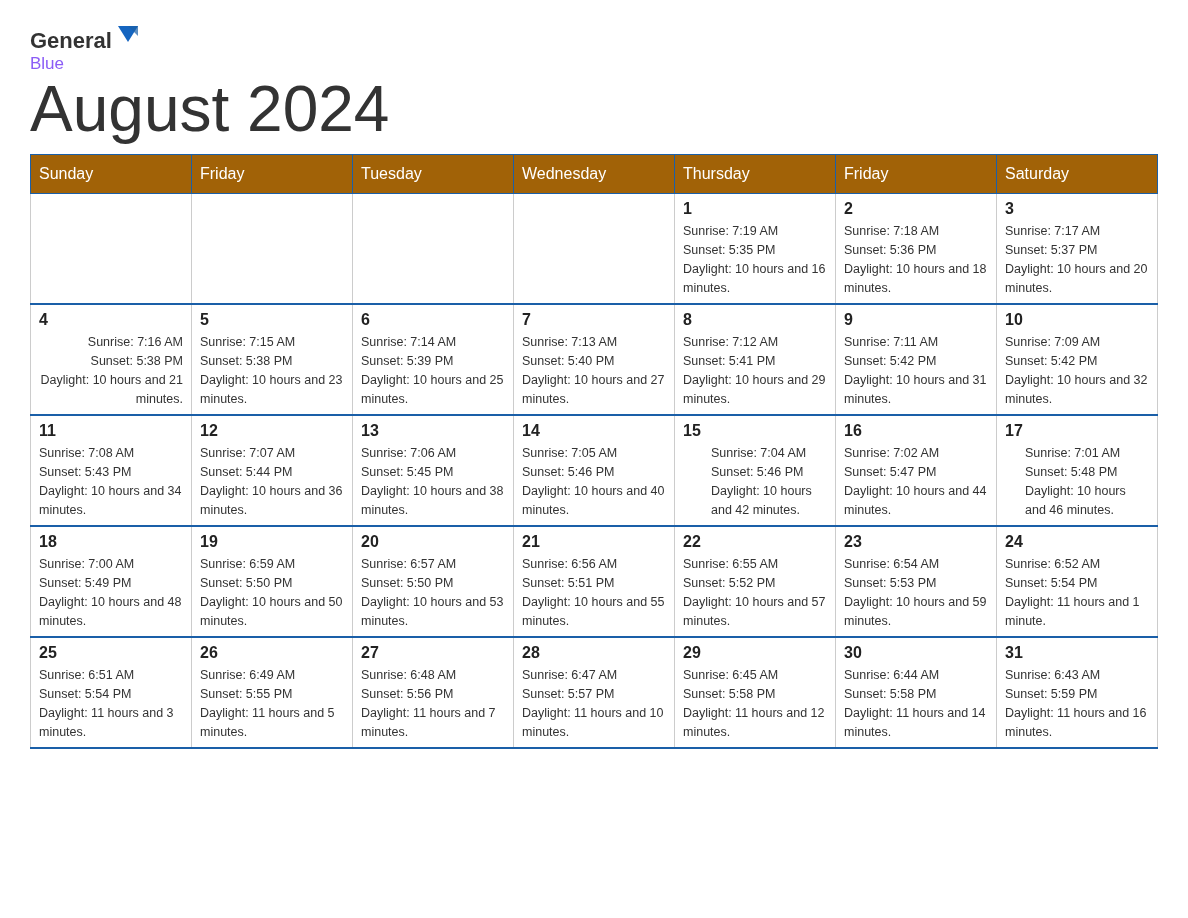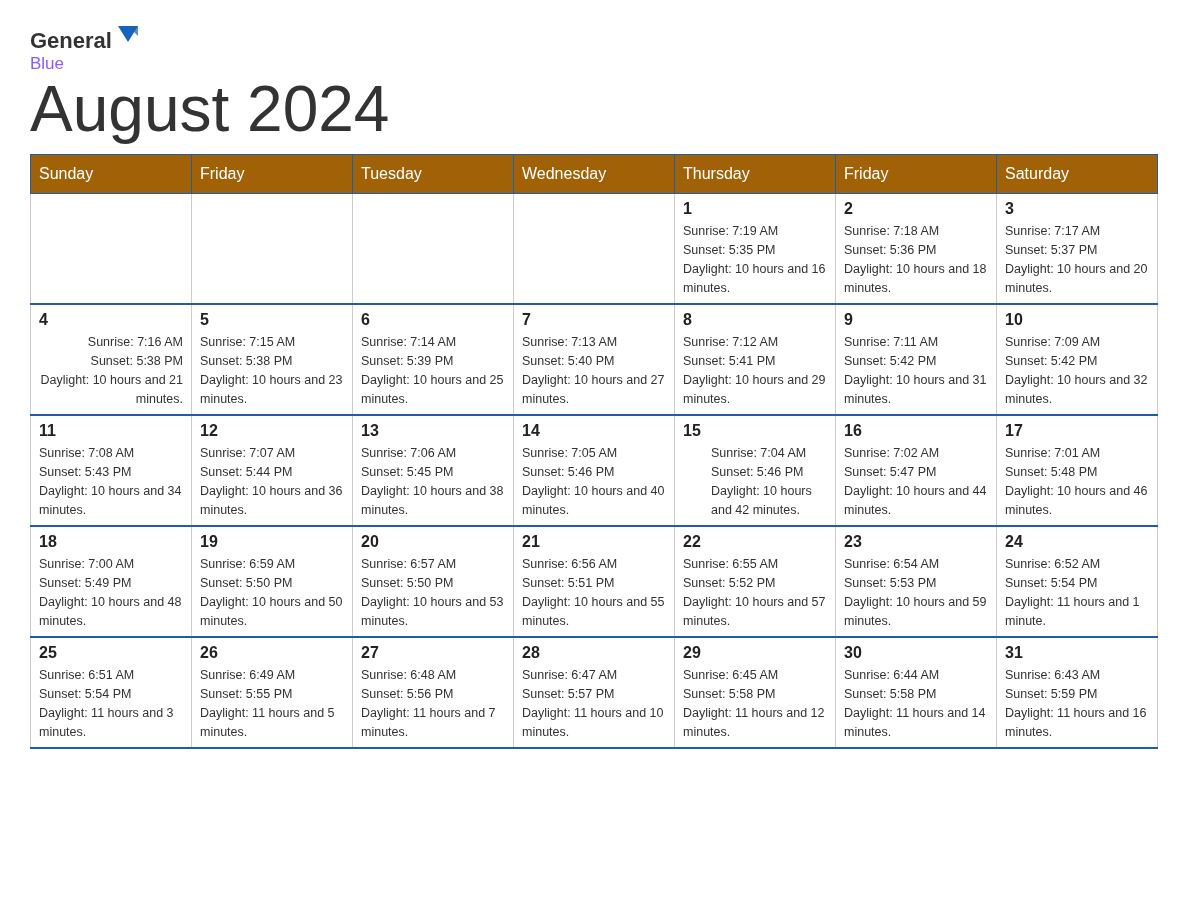--- a/index.html
+++ b/index.html
@@ -225,21 +225,21 @@
 Daylight: 10 hours and 42 minutes.</div>
         </td>
         <td>
           <span class="day-number">16</span>
           <div class="day-info" style="white-space: pre-line;">Sunrise: 7:02 AM
 Sunset: 5:47 PM
 Daylight: 10 hours and 44 minutes.</div>
         </td>
         <td>
           <span class="day-number">17</span>
-          <div class="day-info" style="white-space: pre-line;">Sunrise: 7:01 AM
+          <div class="day-info" style="white-space: pre-line; margin-left: 20px;">Sunrise: 7:01 AM
 Sunset: 5:48 PM
 Daylight: 10 hours and 46 minutes.</div>
         </td>
       </tr>
       <tr>
         <td>
           <span class="day-number">18</span>
           <div class="day-info" style="white-space: pre-line;">Sunrise: 7:00 AM
 Sunset: 5:49 PM
 Daylight: 10 hours and 48 minutes.</div>

